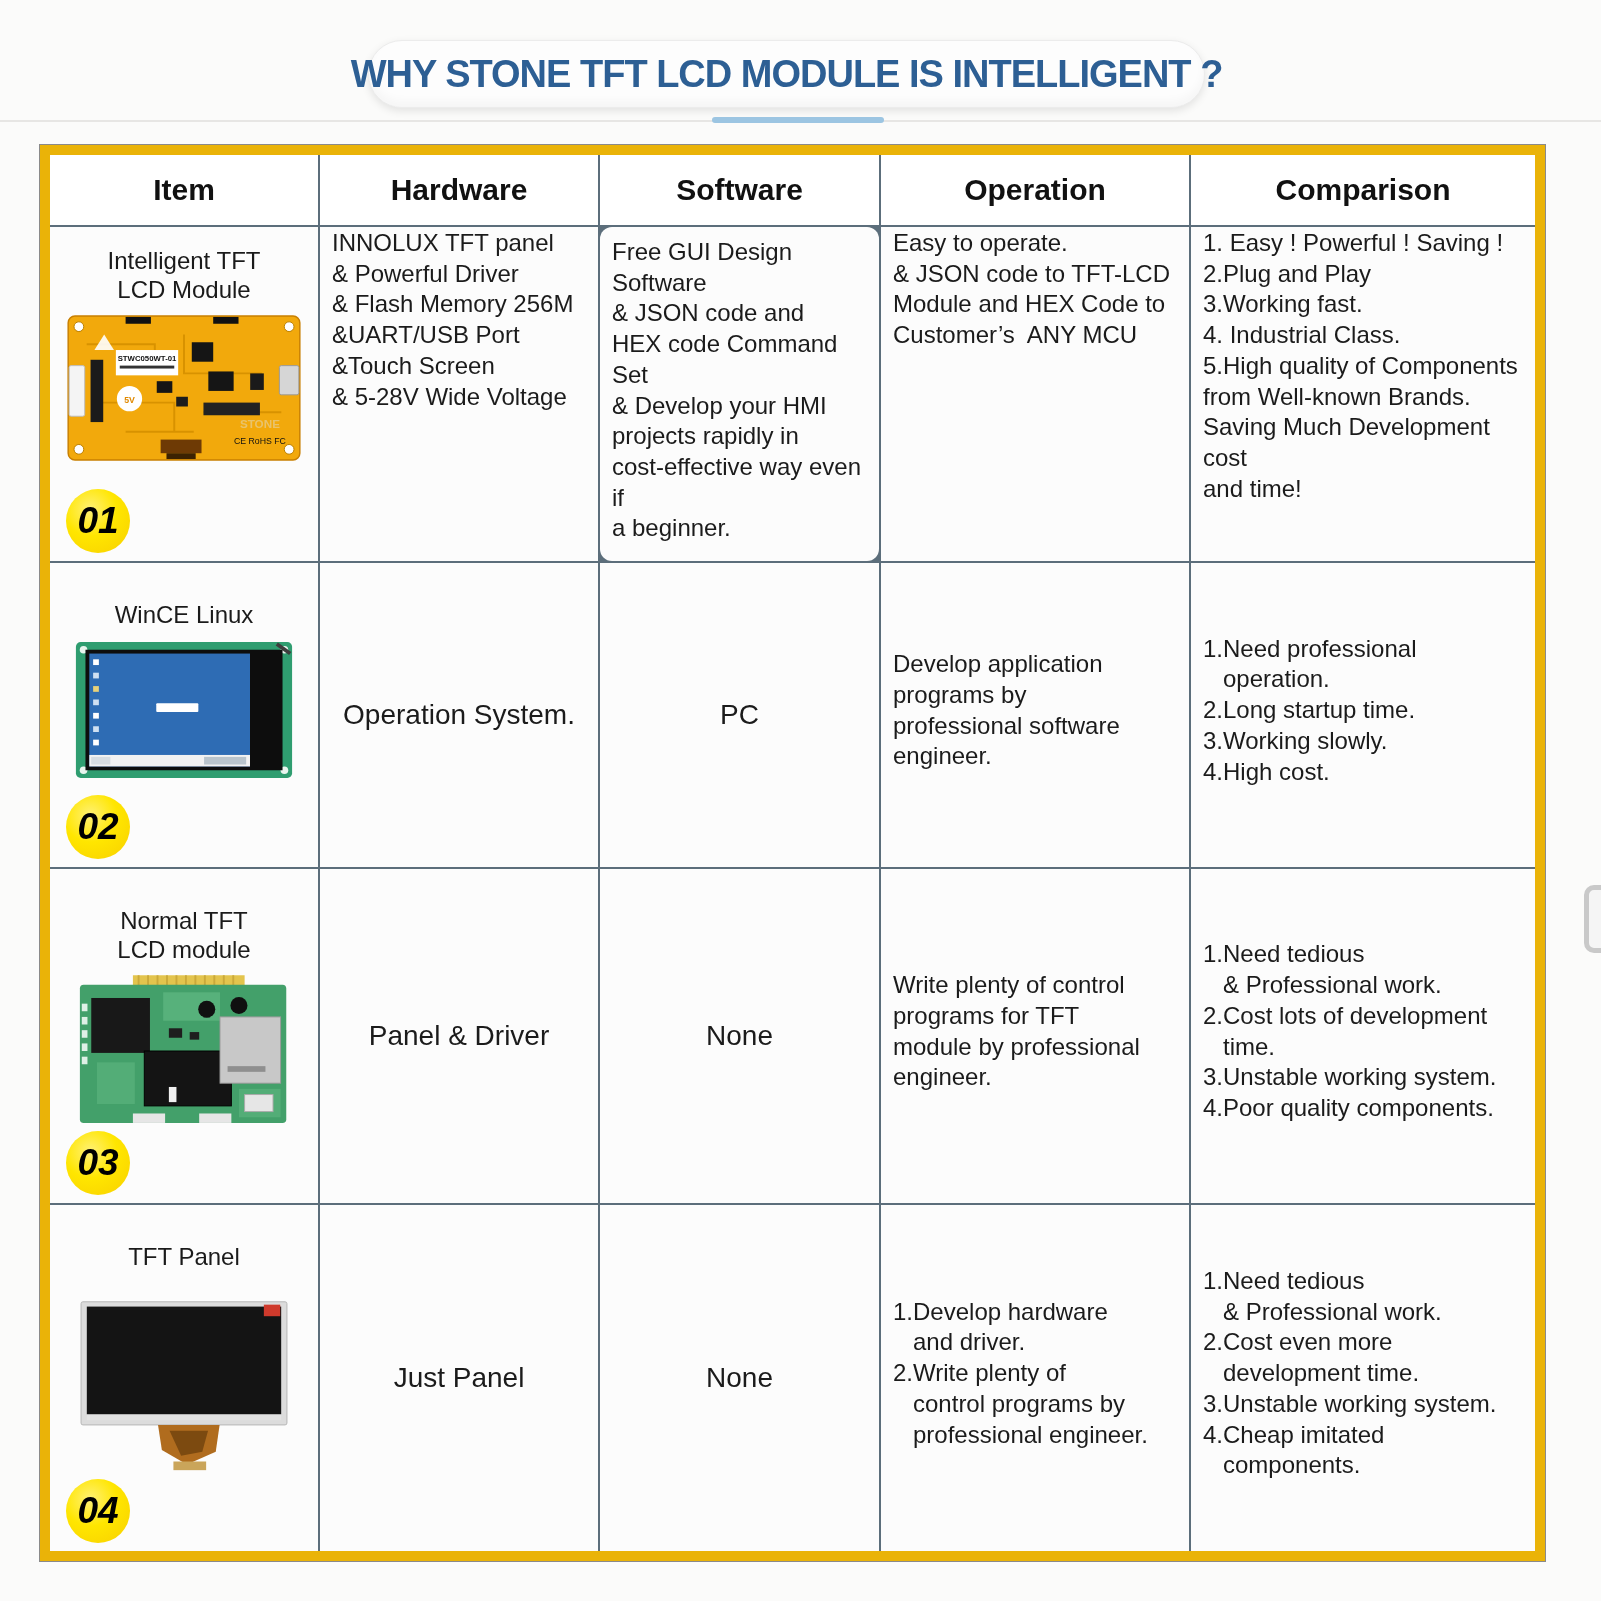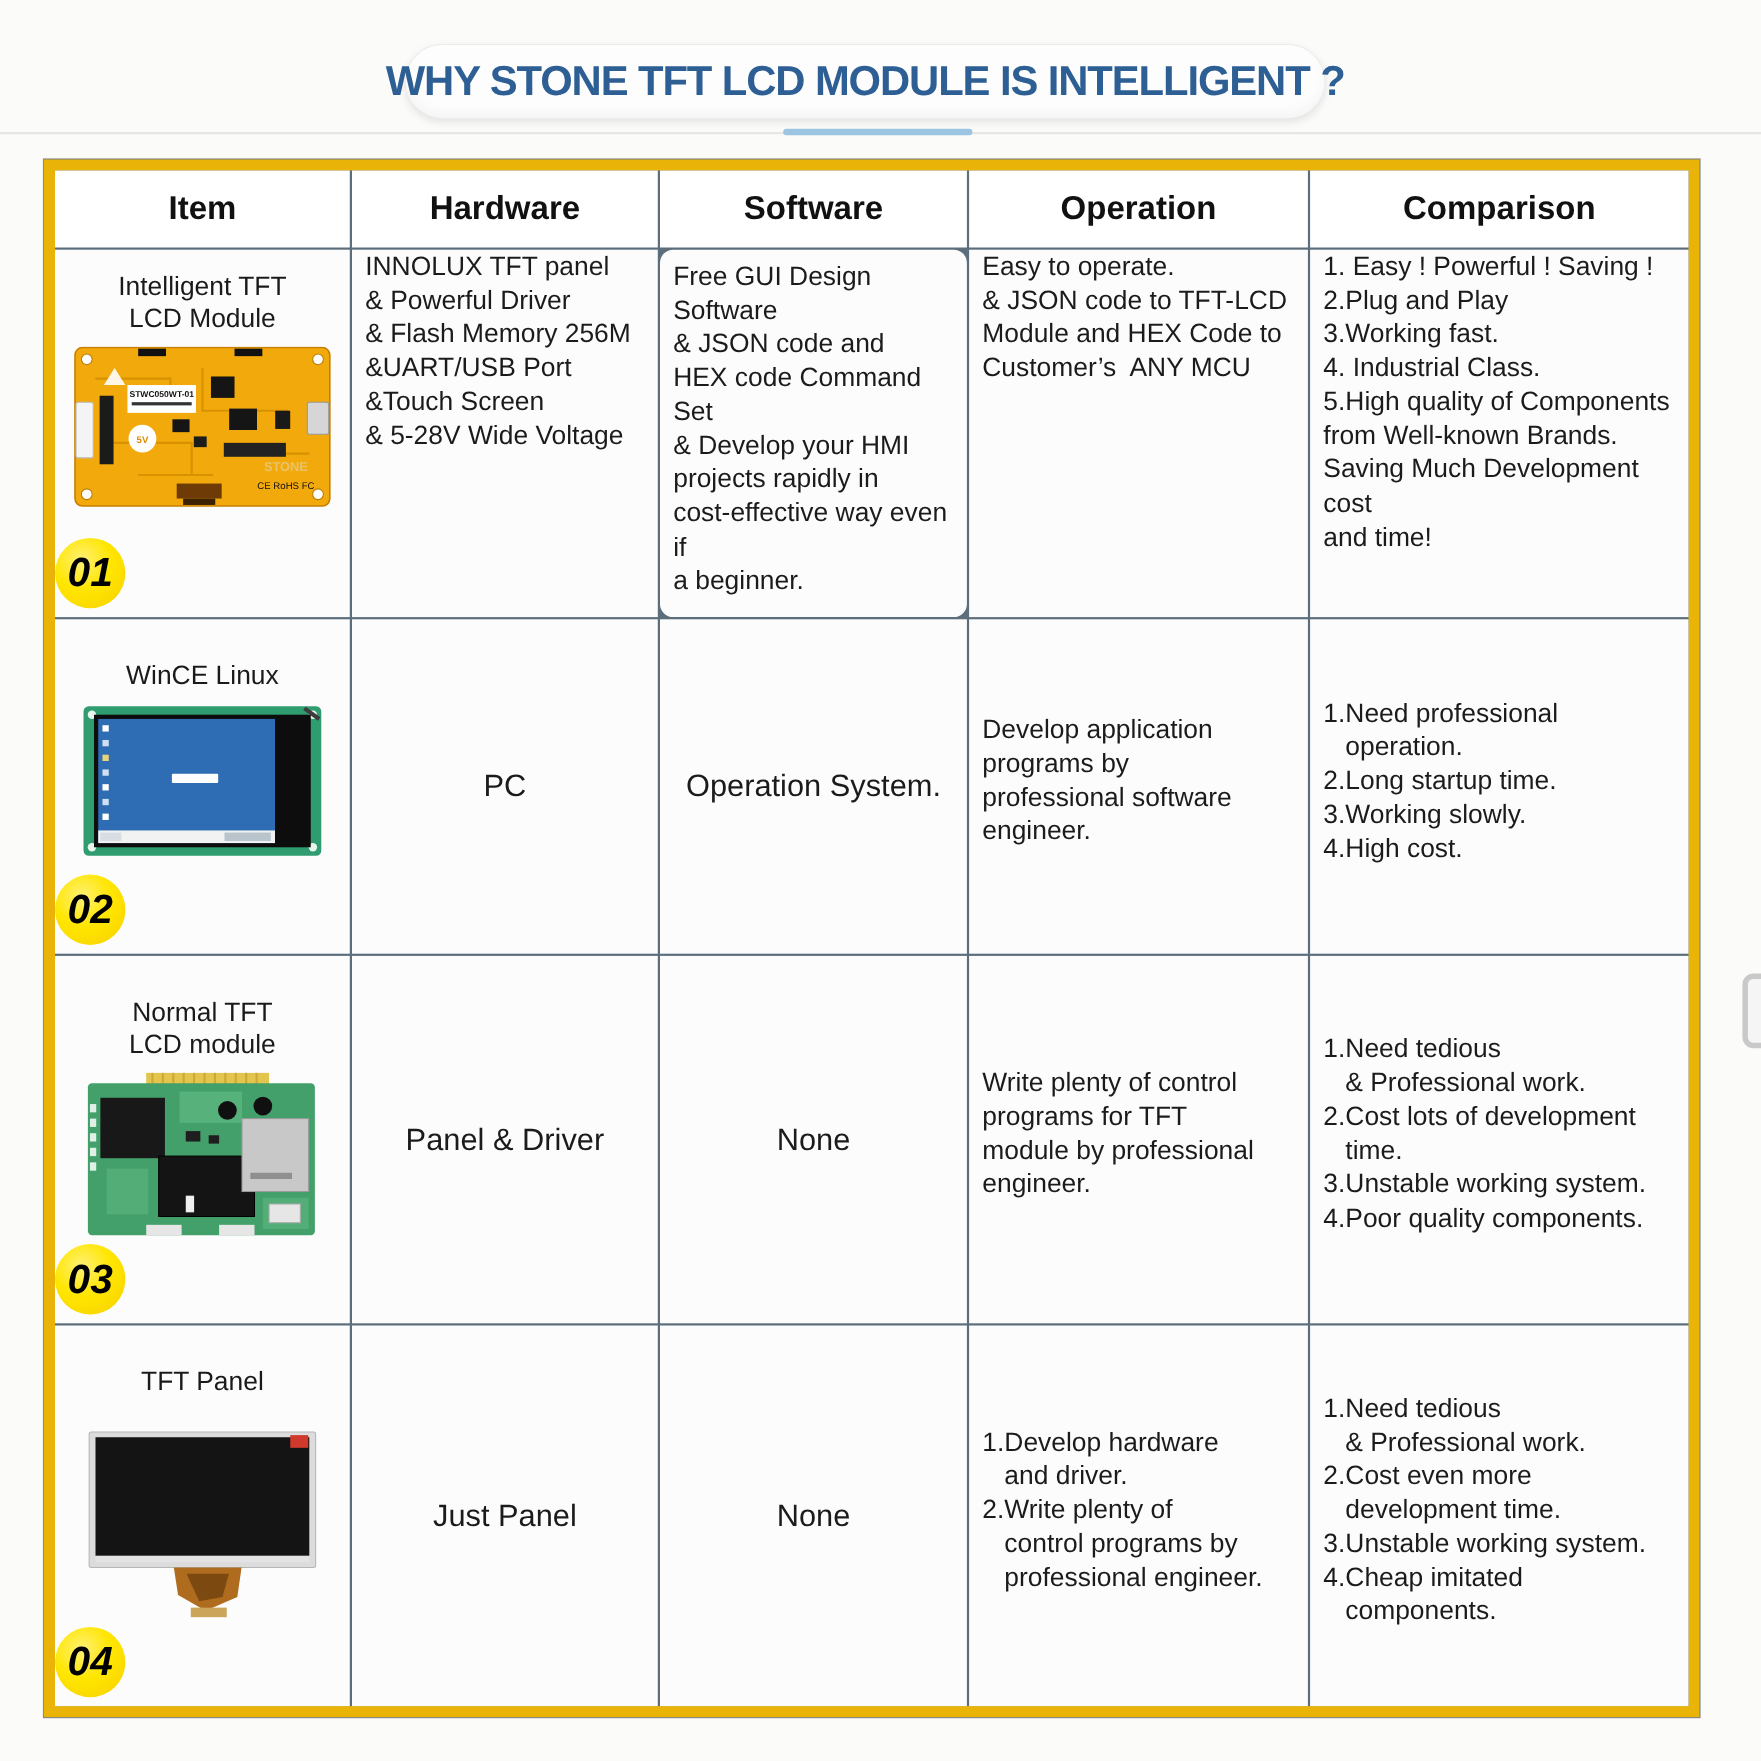--- a/index.html
+++ b/index.html
@@ -39,21 +39,21 @@
   .vt{align-items:flex-start;}
   .vc{align-items:center;}
   .hc{justify-content:center;text-align:center;}
   .p1{padding:1px 4px 10px 12px;}
   .p2{padding:10px 2px 10px 12px;border-radius:12px;}
   .big{font-size:28px;}
   
   .item-cell{flex-direction:column;align-items:center;padding-top:20px;gap:10px;}
   .item-title{font-size:24px;line-height:1.2;text-align:center;white-space:pre-line;color:#1a1a1a;}
   .badge{
-    position:absolute;left:0;bottom:8px;width:64px;height:64px;border-radius:50%;
+    position:absolute;left:16px;bottom:8px;width:64px;height:64px;border-radius:50%;
     background:radial-gradient(circle at 38% 32%, #fff176 0%, #ffe600 45%, #f8cf00 100%);
     display:flex;align-items:center;justify-content:center;
     font-size:37px;font-weight:bold;font-style:italic;color:#000;
   }
   .mt18{margin-top:18px;}
   
   .edge-artifact{
     position:absolute;left:1584px;top:885px;width:40px;height:58px;
     border:5px solid #c9c9c9;border-radius:10px;background:#f5f5f5;
   }
@@ -153,22 +153,22 @@
       <rect x="20" y="76" width="6" height="6" fill="#ffffff"></rect>
       <rect x="20" y="90" width="6" height="6" fill="#cfe0f2"></rect>
       <rect x="20" y="104" width="6" height="6" fill="#ffffff"></rect>
       <rect x="86" y="66" width="44" height="9" rx="1" fill="#ffffff"></rect>
       <rect x="16" y="120" width="168" height="12" fill="#f2f2f2"></rect>
       <rect x="136" y="122" width="44" height="8" fill="#b9c4cc"></rect>
       <rect x="18" y="122" width="20" height="8" fill="#d7dde2"></rect>
     </svg>
     <div class="badge">02</div>
   </div>
+  <div class="cell txt vc hc big">Operation System.</div>
   <div class="cell txt vc hc big">PC</div>
-  <div class="cell txt vc hc big">Operation System.</div>
   <div class="cell txt vc p1">Develop application
 programs by
 professional software
 engineer.</div>
   <div class="cell txt vc p1">1.Need professional
    operation.
 2.Long startup time.
 3.Working slowly.
 4.High cost.</div>
 

